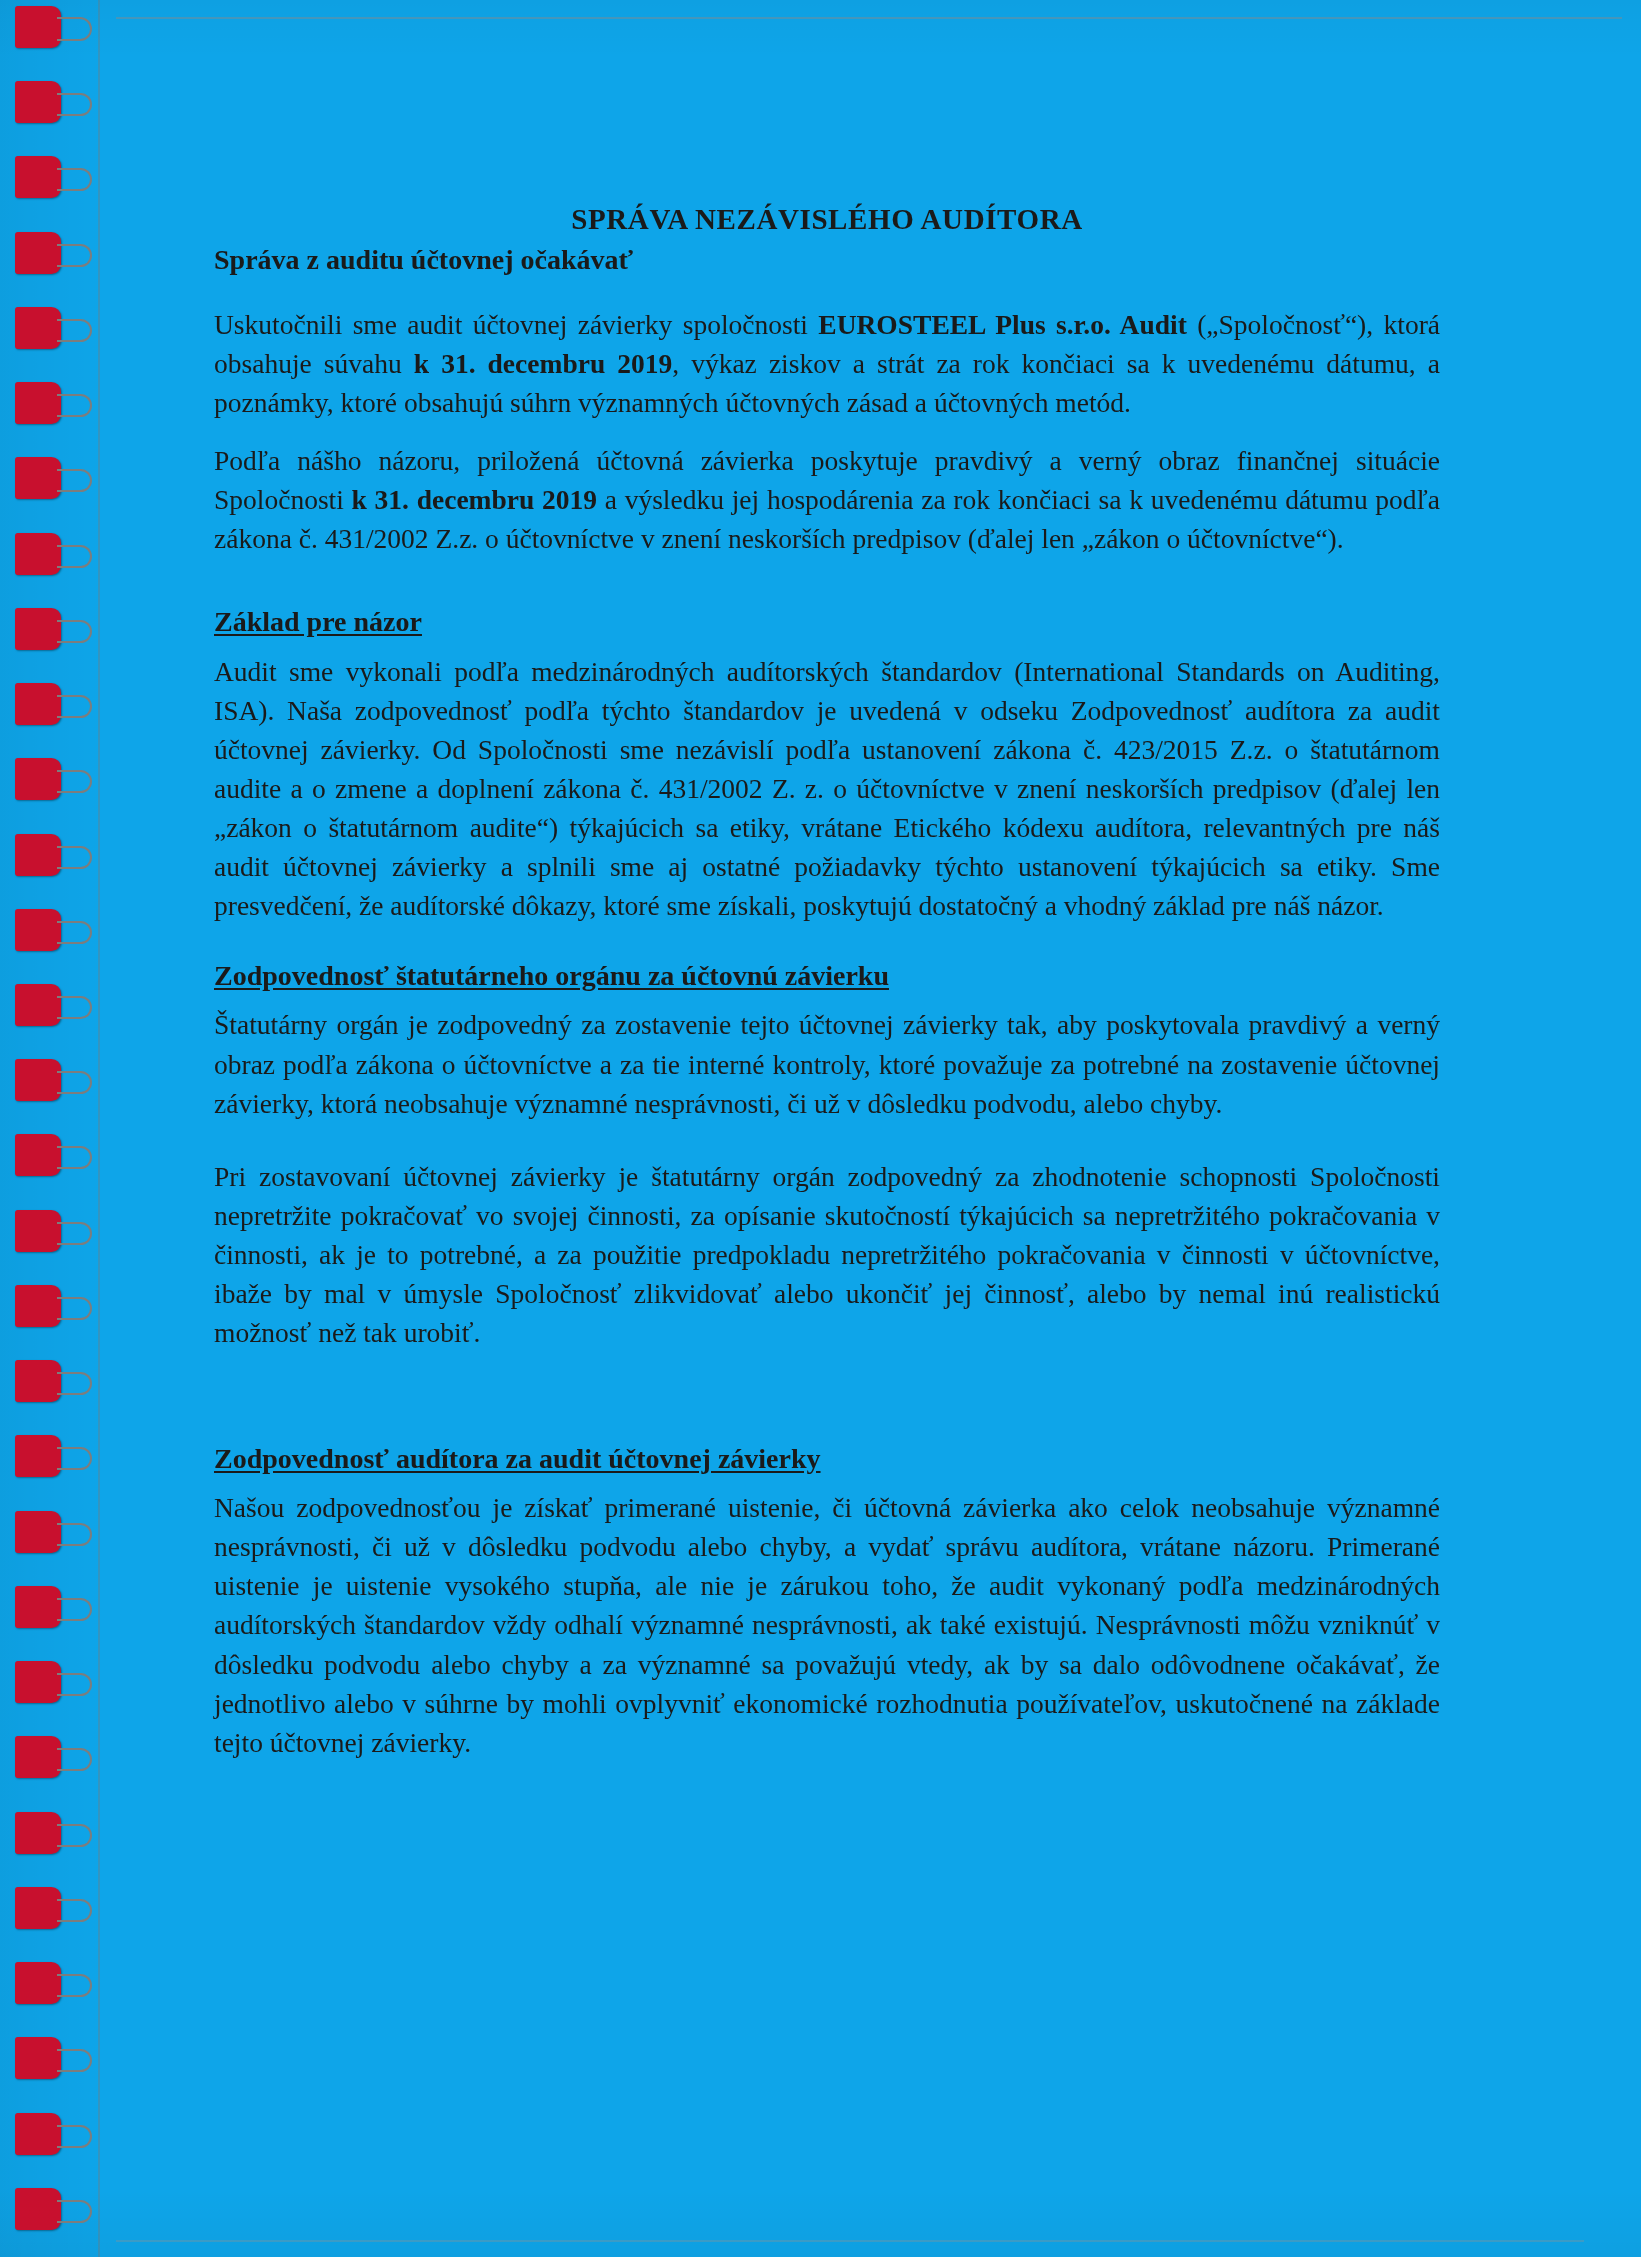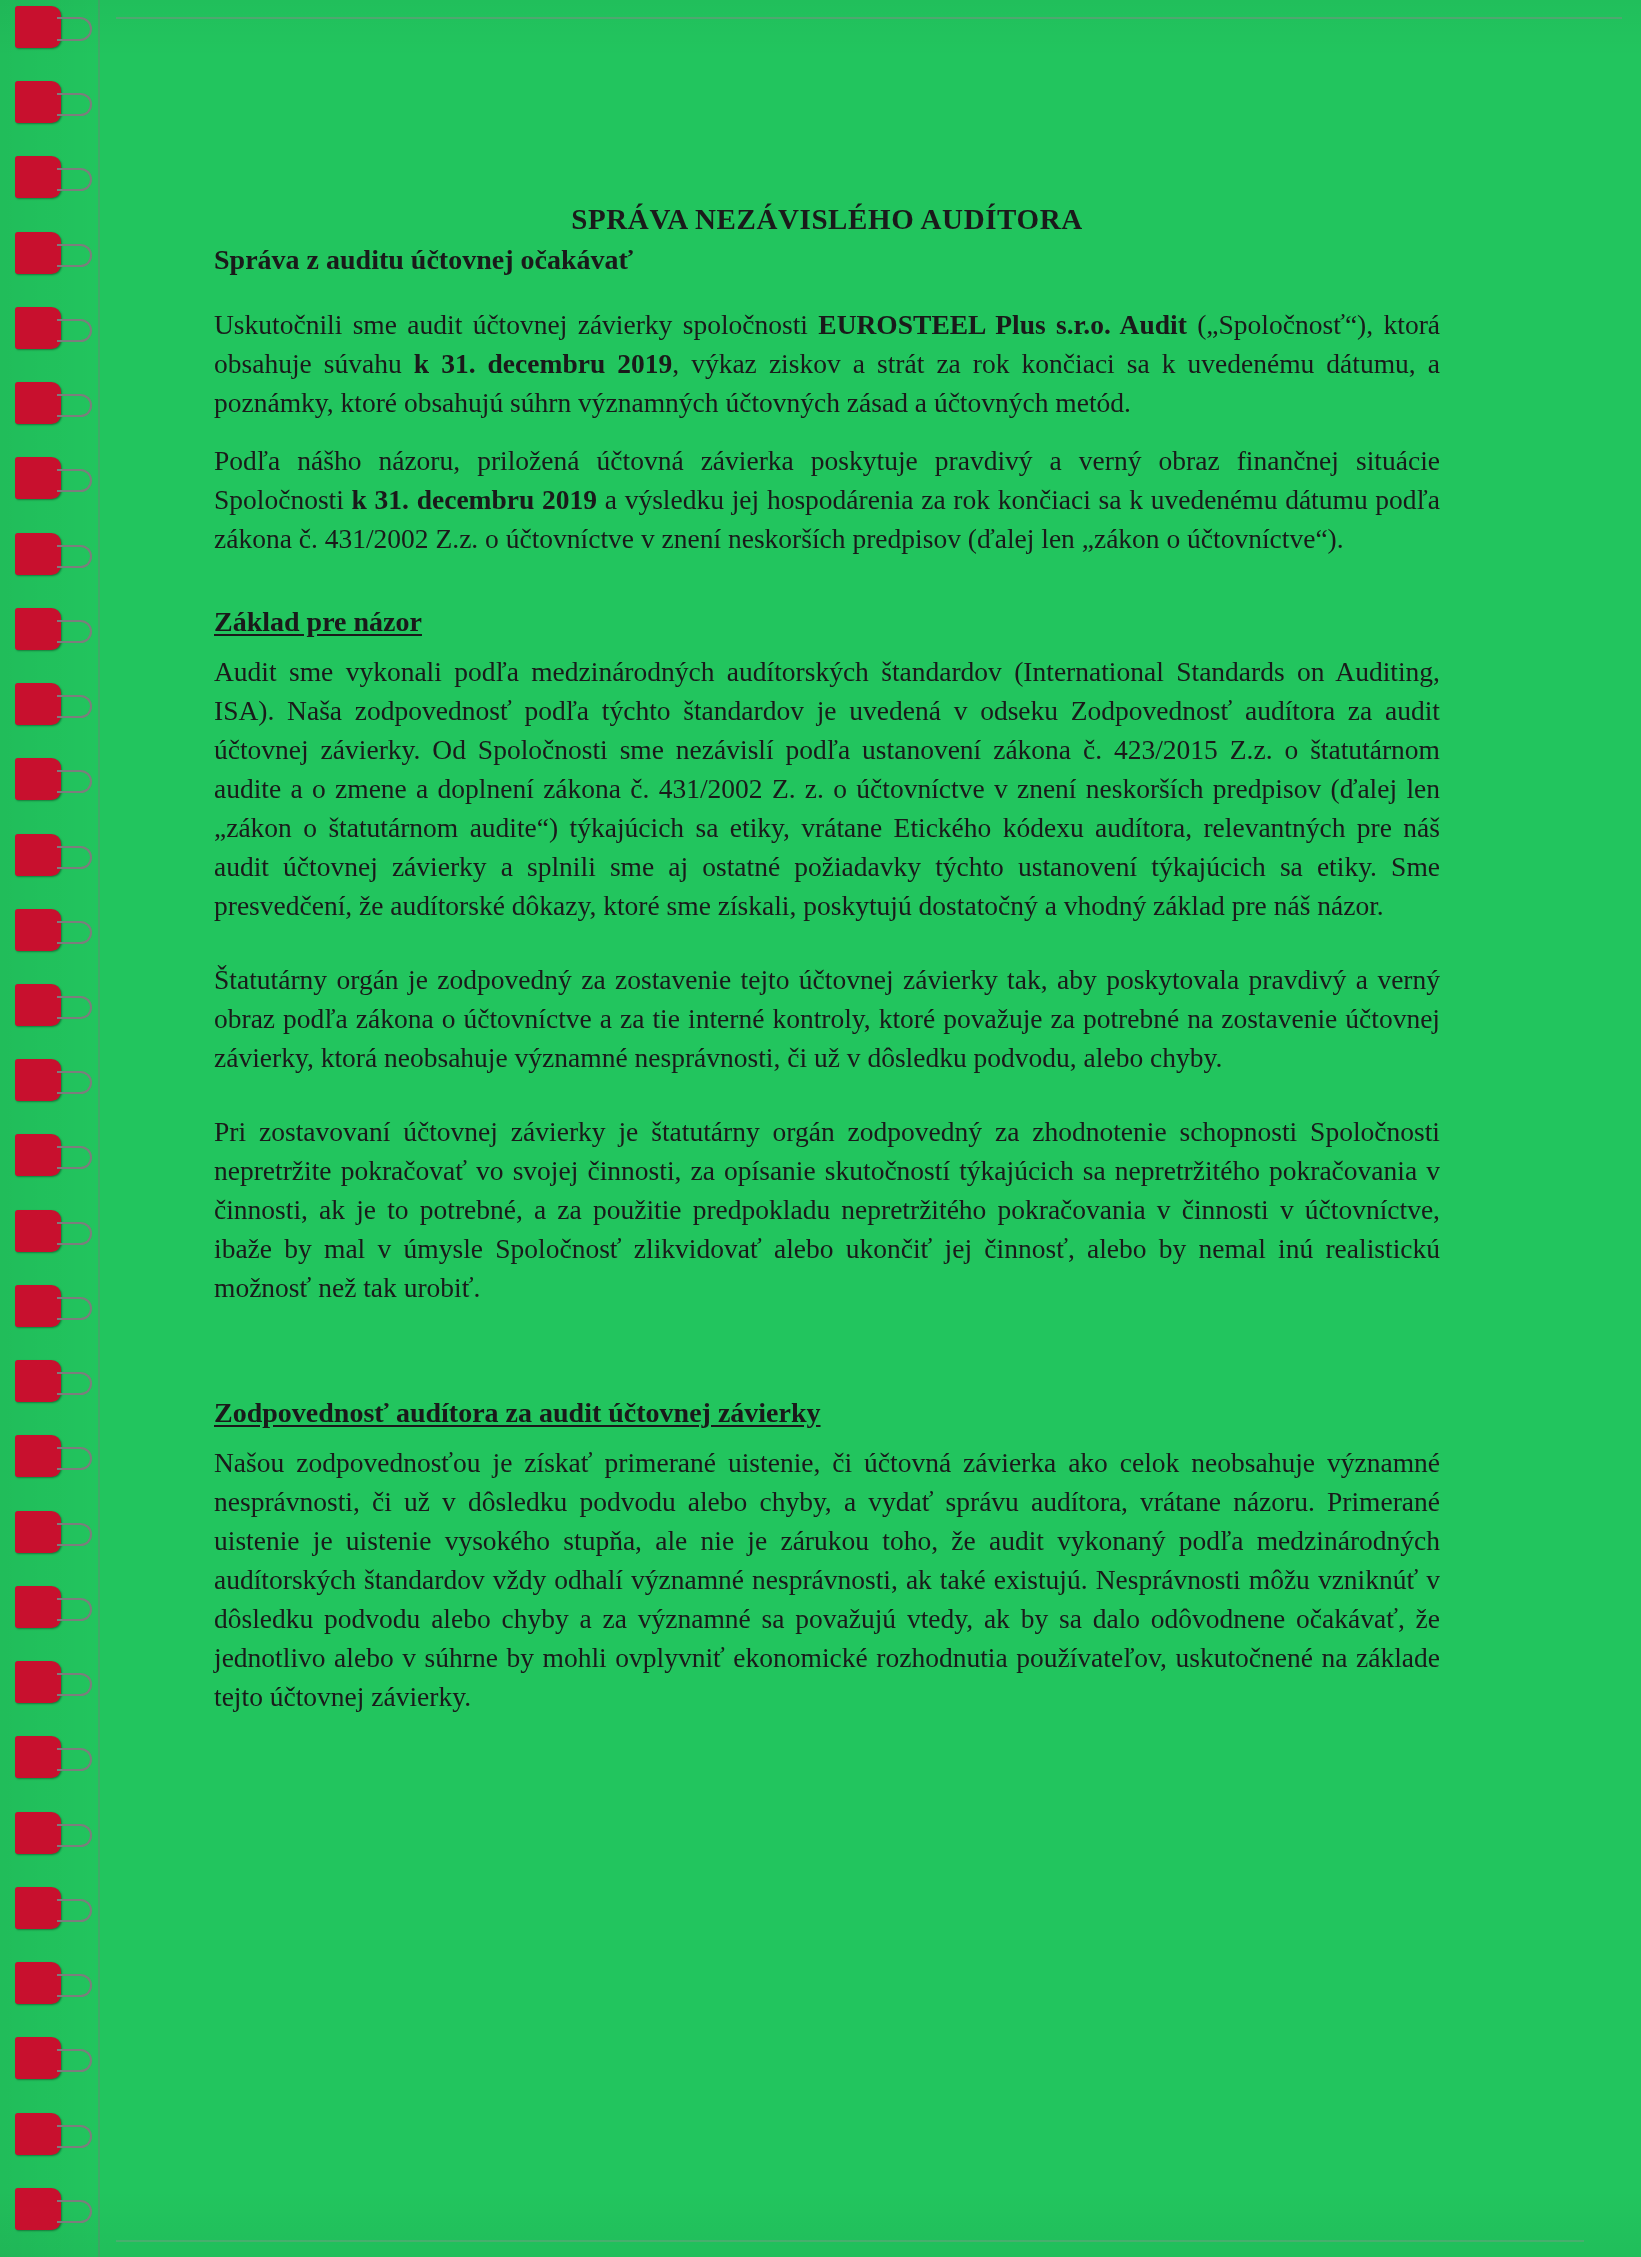--- a/index.html
+++ b/index.html
@@ -13,21 +13,21 @@
     position: relative;
     overflow: hidden;
     font-family: "Liberation Serif", serif;
     color: #1a1a1a;
   }
 
   
   .page {
     position: absolute;
     inset: 0;
-    background: #22c55e;
+    background: #0ea5e9;
   }
   .page::after {
     
     content: "";
     position: absolute;
     inset: 0;
     pointer-events: none;
     background:
       linear-gradient(to right, rgba(0,0,0,0.045) 0px, rgba(0,0,0,0.0) 106px),
       linear-gradient(to bottom, rgba(0,0,0,0.03) 0px, rgba(0,0,0,0.0) 58px),
@@ -285,20 +285,21 @@
     <p class="para">Uskutočnili sme audit účtovnej závierky spoločnosti <b>EUROSTEEL Plus s.r.o. Audit</b> („Spoločnosť“), ktorá obsahuje súvahu <b>k 31. decembru 2019</b>, výkaz ziskov a strát za rok končiaci sa k uvedenému dátumu, a poznámky, ktoré obsahujú súhrn významných účtovných zásad a účtovných metód.</p>
     <p class="para">Podľa nášho názoru, priložená účtovná závierka poskytuje pravdivý a verný obraz finančnej situácie Spoločnosti <b>k 31. decembru 2019</b> a výsledku jej hospodárenia za rok končiaci sa k uvedenému dátumu podľa zákona č. 431/2002 Z.z. o účtovníctve v znení neskorších predpisov (ďalej len „zákon o účtovníctve“).</p>
 
     <div class="gap-m"></div>
 
     <h3 class="section-head u">Základ pre názor</h3>
     <p class="para">Audit sme vykonali podľa medzinárodných audítorských štandardov (International Standards on Auditing, ISA). Naša zodpovednosť podľa týchto štandardov je uvedená v odseku Zodpovednosť audítora za audit účtovnej závierky. Od Spoločnosti sme nezávislí podľa ustanovení zákona č. 423/2015  Z.z. o štatutárnom audite a o zmene a doplnení zákona č. 431/2002 Z. z. o účtovníctve v znení neskorších predpisov (ďalej len „zákon o štatutárnom audite“) týkajúcich sa etiky, vrátane Etického kódexu audítora, relevantných pre náš audit účtovnej závierky a splnili sme aj ostatné požiadavky týchto ustanovení týkajúcich sa etiky. Sme presvedčení, že audítorské dôkazy, ktoré sme získali, poskytujú dostatočný a vhodný základ pre náš názor.</p>
 
     <div class="gap-s"></div>
 
+    <h3 class="section-head u">Zodpovednosť štatutárneho orgánu za účtovnú závierku</h3>
     <p class="para">Štatutárny orgán je zodpovedný za zostavenie tejto účtovnej závierky tak, aby poskytovala pravdivý a verný obraz podľa zákona o účtovníctve a za tie interné kontroly, ktoré považuje za potrebné na zostavenie účtovnej závierky, ktorá neobsahuje významné nesprávnosti, či už v dôsledku podvodu, alebo chyby.</p>
     <div class="gap-s"></div>
     <p class="para">Pri zostavovaní účtovnej závierky je štatutárny orgán zodpovedný za zhodnotenie schopnosti Spoločnosti nepretržite pokračovať vo svojej činnosti, za opísanie skutočností týkajúcich sa nepretržitého pokračovania v činnosti, ak je to potrebné, a za použitie predpokladu nepretržitého pokračovania v činnosti v účtovníctve, ibaže by mal v úmysle Spoločnosť zlikvidovať alebo ukončiť jej činnosť, alebo by nemal inú realistickú možnosť než tak urobiť.</p>
 
     <div class="gap-l"></div>
 
     <h3 class="section-head u">Zodpovednosť audítora za audit účtovnej závierky</h3>
     <p class="para">Našou zodpovednosťou je získať primerané uistenie, či účtovná závierka ako celok neobsahuje významné nesprávnosti, či už v dôsledku podvodu alebo chyby, a vydať správu audítora, vrátane názoru.  Primerané uistenie je uistenie vysokého stupňa, ale nie je zárukou toho, že audit vykonaný podľa medzinárodných audítorských štandardov vždy odhalí významné nesprávnosti, ak také existujú. Nesprávnosti môžu vzniknúť v dôsledku podvodu alebo chyby a za významné sa považujú vtedy, ak by sa dalo odôvodnene očakávať, že jednotlivo alebo v súhrne by mohli ovplyvniť ekonomické rozhodnutia používateľov, uskutočnené na základe tejto účtovnej závierky.</p>
 
   </div>

